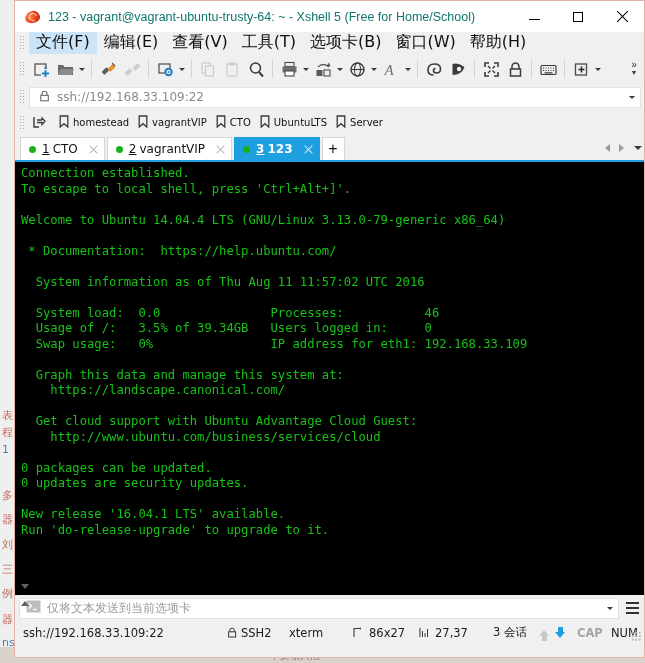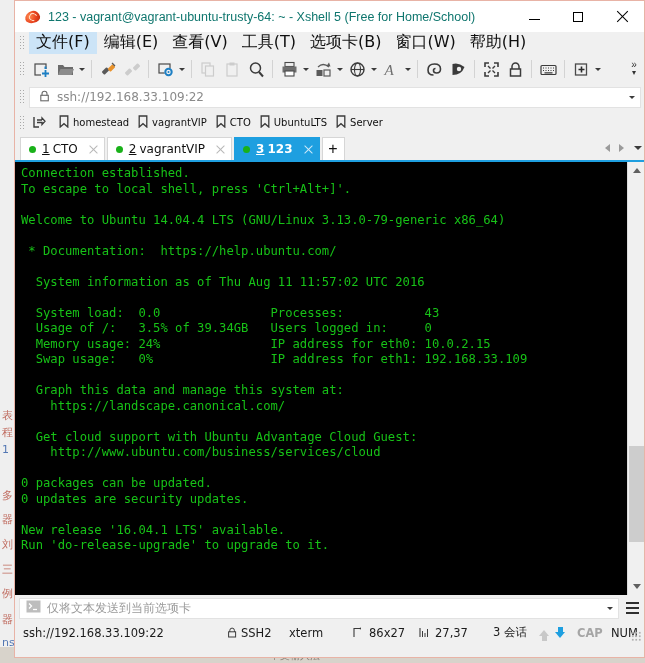--- a/index.html
+++ b/index.html
@@ -340,20 +340,21 @@
   .tri-l { border-top: 4px solid transparent; border-bottom: 4px solid transparent; border-right: 5px solid #9a9a9a; }
   .tri-r { border-top: 4px solid transparent; border-bottom: 4px solid transparent; border-left: 5px solid #9a9a9a; }
   .tri-d { border-left: 4px solid transparent; border-right: 4px solid transparent; border-top: 4.5px solid #3b3b3b; margin-left: 5px; }
 
   
   .term-wrap {
     position: relative;
     height: 433px;
     background: #000;
     display: flex;
+    flex-direction: column;
   }
   .terminal {
     flex: 1 1 auto;
     background: #000000;
     overflow: hidden;
     padding: 4px 0 0 6px;
     box-sizing: border-box;
   }
   .tline {
     font-family: "DejaVu Sans Mono", monospace;
@@ -788,23 +789,22 @@
       <div class="terminal" id="terminal">
           <div class="tline">Connection established.</div>
           <div class="tline">To escape to local shell, press 'Ctrl+Alt+]'.</div>
           <div class="tline">&nbsp;</div>
           <div class="tline">Welcome to Ubuntu 14.04.4 LTS (GNU/Linux 3.13.0-79-generic x86_64)</div>
           <div class="tline">&nbsp;</div>
           <div class="tline"> * Documentation:  https://help.ubuntu.com/</div>
           <div class="tline">&nbsp;</div>
           <div class="tline">  System information as of Thu Aug 11 11:57:02 UTC 2016</div>
           <div class="tline">&nbsp;</div>
-          <div class="tline">  System load:  0.0               Processes:           43</div>
+          <div class="tline">  System load:  0.0               Processes:           46</div>
           <div class="tline">  Usage of /:   3.5% of 39.34GB   Users logged in:     0</div>
-          <div class="tline">  Memory usage: 24%               IP address for eth0: 10.0.2.15</div>
           <div class="tline">  Swap usage:   0%                IP address for eth1: 192.168.33.109</div>
           <div class="tline">&nbsp;</div>
           <div class="tline">  Graph this data and manage this system at:</div>
           <div class="tline">    https://landscape.canonical.com/</div>
           <div class="tline">&nbsp;</div>
           <div class="tline">  Get cloud support with Ubuntu Advantage Cloud Guest:</div>
           <div class="tline">    http://www.ubuntu.com/business/services/cloud</div>
           <div class="tline">&nbsp;</div>
           <div class="tline">0 packages can be updated.</div>
           <div class="tline">0 updates are security updates.</div>

